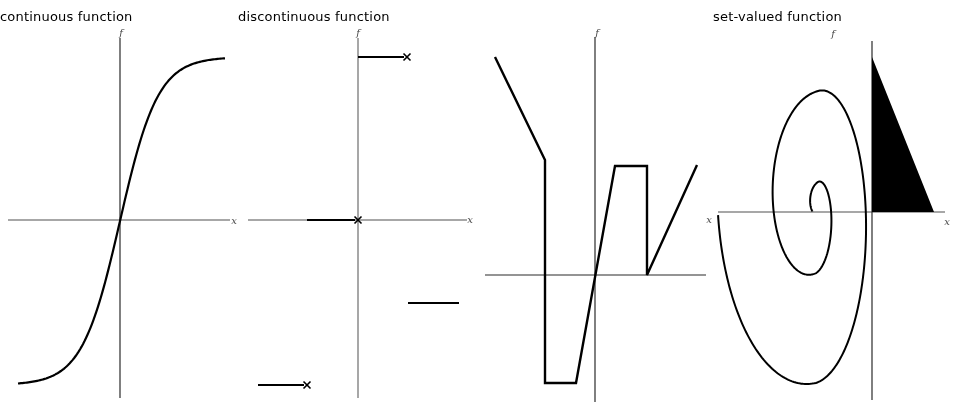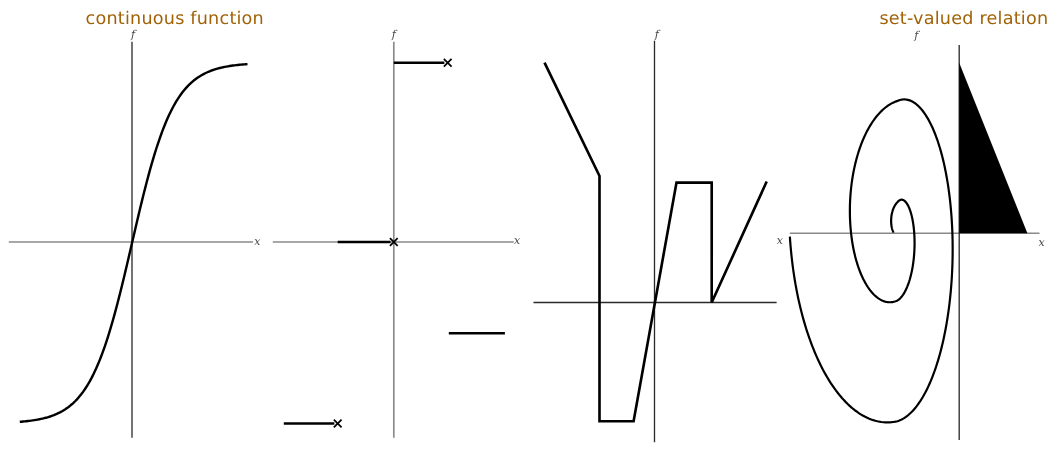--- a/index.html
+++ b/index.html
@@ -8,24 +8,24 @@
     width:960px;height:412px;
     background:#fff;
     overflow:hidden;
     font-family:"DejaVu Sans", sans-serif;
   }
   #plot{position:absolute;left:0;top:0;}
   .panel-title{
     position:absolute;
     top:8px;
     width:240px;
-    text-align:right;
-    font-size:16px;
+    text-align:left;
+    font-size:13px;
     line-height:18px;
-    color:#a16207;
+    color:#000000;
     letter-spacing:0.2px;
   }
   .math-label{
     position:absolute;
     transform:translate(-50%,-50%);
     font-family:"DejaVu Serif", serif;
     font-style:italic;
     font-size:10px;
     color:#4a4a4a;
   }
@@ -54,21 +54,22 @@
       <line x1="485" y1="275" x2="706" y2="275" stroke="#2a2a2a" stroke-width="1.2"></line>
       <line x1="595" y1="37" x2="595" y2="402" stroke="#2a2a2a" stroke-width="1.2"></line>
       <path d="M495.00 57.00L545.00 160.00L545.00 383.00L576.00 383.00L615.00 166.00L647.00 166.00L647.00 275.00L697.00 165.00" fill="none" stroke="#000000" stroke-width="2.4" stroke-linejoin="miter"></path>
       <line x1="718" y1="212" x2="945" y2="212" stroke="#8a8a8a" stroke-width="1.5"></line>
       <line x1="872" y1="41" x2="872" y2="400" stroke="#2a2a2a" stroke-width="1.2"></line>
       <path d="M872.00 57.00L872.00 212.00L934.00 212.00Z" fill="#000000" stroke="none" stroke-width="0" stroke-linejoin="miter"></path>
       <path d="M812.37 211.55L812.32 211.40L812.27 211.25L812.20 211.11L812.14 210.96L812.07 210.81L812.01 210.65L811.94 210.50L811.87 210.34L811.80 210.17L811.73 210.01L811.66 209.83L811.59 209.66L811.52 209.47L811.45 209.29L811.38 209.09L811.31 208.89L811.25 208.69L811.18 208.48L811.11 208.26L811.05 208.04L810.98 207.82L810.92 207.58L810.86 207.34L810.80 207.10L810.74 206.85L810.68 206.59L810.63 206.33L810.58 206.06L810.53 205.78L810.48 205.50L810.43 205.22L810.39 204.93L810.35 204.63L810.31 204.33L810.28 204.02L810.25 203.70L810.22 203.38L810.19 203.06L810.17 202.73L810.15 202.39L810.14 202.05L810.13 201.71L810.12 201.36L810.11 201.01L810.11 200.65L810.12 200.29L810.13 199.93L810.14 199.56L810.16 199.19L810.18 198.81L810.20 198.44L810.23 198.06L810.27 197.67L810.31 197.29L810.35 196.90L810.40 196.51L810.46 196.12L810.52 195.73L810.58 195.34L810.65 194.95L810.73 194.55L810.81 194.16L810.90 193.77L810.99 193.37L811.08 192.98L811.19 192.59L811.29 192.20L811.41 191.82L811.53 191.43L811.65 191.05L811.78 190.67L811.92 190.29L812.06 189.92L812.20 189.55L812.36 189.18L812.51 188.82L812.68 188.46L812.85 188.11L813.02 187.76L813.20 187.42L813.39 187.09L813.58 186.76L813.78 186.44L813.98 186.12L814.19 185.81L814.40 185.51L814.62 185.22L814.84 184.94L815.07 184.67L815.30 184.40L815.54 184.15L815.79 183.90L816.02 183.67L816.21 183.44L816.39 183.23L816.58 183.03L816.77 182.84L816.97 182.66L817.17 182.49L817.37 182.34L817.57 182.19L817.78 182.06L817.99 181.95L818.20 181.85L818.41 181.76L818.63 181.69L818.85 181.63L819.07 181.58L819.30 181.55L819.52 181.54L819.75 181.54L819.98 181.56L820.21 181.59L820.44 181.64L820.68 181.70L820.91 181.79L821.15 181.88L821.38 182.00L821.62 182.13L821.86 182.28L822.10 182.45L822.34 182.63L822.58 182.84L822.82 183.06L823.05 183.30L823.29 183.55L823.53 183.83L823.77 184.12L824.01 184.43L824.25 184.76L824.48 185.11L824.72 185.48L824.95 185.86L825.18 186.27L825.41 186.69L825.64 187.13L825.87 187.59L826.09 188.07L826.31 188.56L826.53 189.08L826.75 189.61L826.96 190.16L827.17 190.73L827.38 191.32L827.59 191.92L827.79 192.55L827.98 193.19L828.18 193.85L828.37 194.52L828.55 195.22L828.73 195.92L828.91 196.65L829.08 197.39L829.25 198.15L829.41 198.93L829.57 199.72L829.72 200.52L829.87 201.35L830.01 202.18L830.14 203.03L830.27 203.90L830.39 204.78L830.51 205.67L830.62 206.58L830.72 207.49L830.82 208.43L830.91 209.37L831.00 210.32L831.07 211.29L831.14 212.27L831.20 213.25L831.26 214.25L831.31 215.26L831.35 216.27L831.38 217.30L831.40 218.33L831.42 219.37L831.43 220.41L831.43 221.47L831.42 222.52L831.40 223.59L831.38 224.66L831.34 225.73L831.30 226.81L831.25 227.89L831.19 228.97L831.12 230.05L831.04 231.14L830.96 232.23L830.86 233.31L830.76 234.40L830.64 235.49L830.52 236.57L830.39 237.65L830.25 238.73L830.10 239.80L829.94 240.87L829.77 241.94L829.60 243.00L829.41 244.05L829.22 245.10L829.01 246.14L828.80 247.17L828.57 248.19L828.34 249.20L828.10 250.21L827.85 251.20L827.59 252.18L827.32 253.15L827.05 254.10L826.76 255.04L826.47 255.97L826.16 256.88L825.85 257.78L825.53 258.66L825.20 259.53L824.87 260.37L824.52 261.20L824.17 262.01L823.81 262.80L823.44 263.57L823.06 264.32L822.68 265.05L822.29 265.76L821.89 266.44L821.48 267.11L821.07 267.75L820.65 268.36L820.22 268.95L819.79 269.51L819.35 270.05L818.90 270.56L818.45 271.05L817.99 271.51L817.53 271.94L817.06 272.34L816.59 272.71L816.11 273.05L815.48 273.37L814.80 273.65L814.11 273.90L813.42 274.12L812.73 274.31L812.03 274.47L811.32 274.59L810.61 274.69L809.90 274.74L809.18 274.77L808.46 274.76L807.73 274.72L807.01 274.65L806.28 274.54L805.55 274.39L804.81 274.21L804.08 273.99L803.34 273.74L802.61 273.46L801.87 273.13L801.14 272.78L800.40 272.38L799.67 271.95L798.94 271.48L798.21 270.98L797.48 270.44L796.75 269.86L796.03 269.25L795.31 268.60L794.60 267.92L793.89 267.20L793.18 266.44L792.48 265.64L791.79 264.81L791.10 263.95L790.42 263.05L789.74 262.11L789.07 261.14L788.41 260.13L787.76 259.09L787.12 258.01L786.48 256.90L785.86 255.75L785.24 254.57L784.63 253.36L784.04 252.11L783.45 250.83L782.88 249.52L782.32 248.18L781.77 246.80L781.23 245.40L780.71 243.96L780.20 242.49L779.70 241.00L779.22 239.47L778.75 237.92L778.29 236.34L777.85 234.73L777.43 233.10L777.02 231.44L776.63 229.75L776.25 228.04L775.89 226.30L775.55 224.55L775.23 222.77L774.92 220.96L774.63 219.14L774.36 217.30L774.11 215.44L773.87 213.56L773.66 211.66L773.46 209.74L773.29 207.81L773.13 205.86L773.00 203.90L772.88 201.93L772.78 199.94L772.71 197.94L772.66 195.93L772.62 193.91L772.61 191.89L772.62 189.85L772.65 187.81L772.70 185.76L772.78 183.71L772.87 181.65L772.99 179.60L773.13 177.54L773.30 175.48L773.48 173.42L773.69 171.36L773.92 169.30L774.17 167.25L774.45 165.20L774.74 163.16L775.06 161.12L775.41 159.10L775.77 157.08L776.16 155.07L776.57 153.07L777.00 151.09L777.46 149.12L777.93 147.16L778.43 145.22L778.95 143.30L779.50 141.39L780.06 139.51L780.65 137.64L781.26 135.79L781.89 133.97L782.54 132.17L783.21 130.39L783.90 128.64L784.62 126.92L785.35 125.22L786.10 123.55L786.88 121.92L787.67 120.31L788.48 118.73L789.32 117.19L790.17 115.68L791.04 114.21L791.93 112.77L792.83 111.36L793.76 110.00L794.70 108.67L795.65 107.38L796.63 106.14L797.62 104.93L798.63 103.77L799.65 102.65L800.68 101.57L801.73 100.54L802.80 99.56L803.88 98.62L804.97 97.72L806.07 96.88L807.19 96.08L808.32 95.33L809.46 94.64L810.61 93.99L811.77 93.39L812.94 92.85L814.12 92.36L815.31 91.92L816.36 91.54L817.23 91.21L818.10 90.93L818.98 90.71L819.86 90.55L820.74 90.44L821.63 90.39L822.52 90.39L823.42 90.46L824.31 90.58L825.21 90.75L826.11 90.99L827.01 91.28L827.91 91.64L828.81 92.05L829.71 92.52L830.60 93.05L831.50 93.64L832.40 94.29L833.29 94.99L834.18 95.76L835.07 96.59L835.95 97.47L836.83 98.42L837.70 99.42L838.57 100.48L839.43 101.60L840.29 102.78L841.14 104.02L841.99 105.32L842.82 106.67L843.65 108.08L844.47 109.55L845.28 111.07L846.09 112.65L846.88 114.29L847.66 115.98L848.43 117.73L849.19 119.53L849.94 121.38L850.68 123.29L851.40 125.25L852.12 127.26L852.81 129.32L853.50 131.43L854.17 133.60L854.83 135.81L855.47 138.07L856.10 140.37L856.71 142.73L857.30 145.12L857.88 147.56L858.44 150.05L858.98 152.58L859.51 155.15L860.02 157.76L860.51 160.41L860.98 163.09L861.43 165.82L861.87 168.58L862.28 171.38L862.67 174.21L863.05 177.07L863.40 179.96L863.73 182.88L864.04 185.84L864.33 188.81L864.60 191.82L864.85 194.85L865.07 197.90L865.27 200.98L865.45 204.08L865.61 207.19L865.74 210.33L865.85 213.48L865.93 216.64L866.00 219.82L866.04 223.01L866.05 226.21L866.04 229.42L866.01 232.63L865.95 235.86L865.87 239.08L865.76 242.31L865.63 245.54L865.48 248.78L865.30 252.00L865.09 255.23L864.86 258.45L864.61 261.66L864.33 264.87L864.02 268.06L863.70 271.24L863.34 274.41L862.97 277.57L862.56 280.70L862.14 283.82L861.68 286.92L861.21 290.00L860.71 293.06L860.19 296.09L859.64 299.09L859.06 302.07L858.47 305.02L857.85 307.93L857.21 310.81L856.54 313.66L855.85 316.48L855.14 319.25L854.41 321.99L853.65 324.69L852.87 327.34L852.07 329.95L851.25 332.52L850.41 335.04L849.55 337.51L848.66 339.93L847.76 342.30L846.84 344.62L845.89 346.88L844.93 349.10L843.95 351.25L842.95 353.35L841.93 355.38L840.90 357.36L839.84 359.27L838.77 361.13L837.69 362.91L836.59 364.64L835.47 366.29L834.34 367.88L833.19 369.40L832.03 370.85L830.86 372.23L829.67 373.54L828.47 374.78L827.26 375.94L826.04 377.03L824.81 378.04L823.56 378.97L822.31 379.83L821.05 380.61L819.78 381.31L818.50 381.93L817.21 382.48L815.89 382.94L814.08 383.31L812.27 383.61L810.45 383.83L808.62 383.96L806.79 384.01L804.96 383.97L803.12 383.85L801.27 383.64L799.43 383.35L797.59 382.98L795.74 382.52L793.90 381.97L792.06 381.34L790.22 380.62L788.38 379.82L786.55 378.93L784.72 377.95L782.90 376.89L781.09 375.74L779.29 374.51L777.49 373.19L775.71 371.79L773.93 370.30L772.17 368.73L770.42 367.07L768.68 365.33L766.96 363.51L765.26 361.60L763.57 359.61L761.89 357.54L760.24 355.39L758.60 353.16L756.99 350.85L755.39 348.46L753.82 345.99L752.27 343.44L750.74 340.82L749.24 338.13L747.76 335.36L746.30 332.51L744.88 329.59L743.48 326.61L742.11 323.55L740.77 320.42L739.46 317.23L738.18 313.96L736.93 310.64L735.71 307.25L734.52 303.79L733.37 300.28L732.26 296.71L731.17 293.07L730.13 289.39L729.12 285.64L728.14 281.84L727.21 277.99L726.31 274.09L725.45 270.14L724.63 266.15L723.85 262.11L723.11 258.02L722.42 253.90L721.76 249.73L721.15 245.52L720.57 241.28L720.05 237.01L719.56 232.70L719.12 228.36L718.72 223.99L718.37 219.60L718.06 215.18" fill="none" stroke="#000000" stroke-width="2" stroke-linejoin="miter"></path>
     </svg>
 
   <div class="panel-title" style="left:0px">continuous function</div>
-  <div class="panel-title" style="left:713px">set-valued relation</div>
+  <div class="panel-title" style="left:238px">discontinuous function</div>
+  <div class="panel-title" style="left:713px">set-valued function</div>
 
   <span class="math-label" style="left:121px;top:32px">f</span>
   <span class="math-label" style="left:358px;top:32px">f</span>
   <span class="math-label" style="left:597px;top:32px">f</span>
   <span class="math-label" style="left:833px;top:33px">f</span>
 
   <span class="math-label" style="left:234px;top:220px">x</span>
   <span class="math-label" style="left:470px;top:219px">x</span>
   <span class="math-label" style="left:709px;top:219px">x</span>
   <span class="math-label" style="left:947px;top:221px">x</span>

